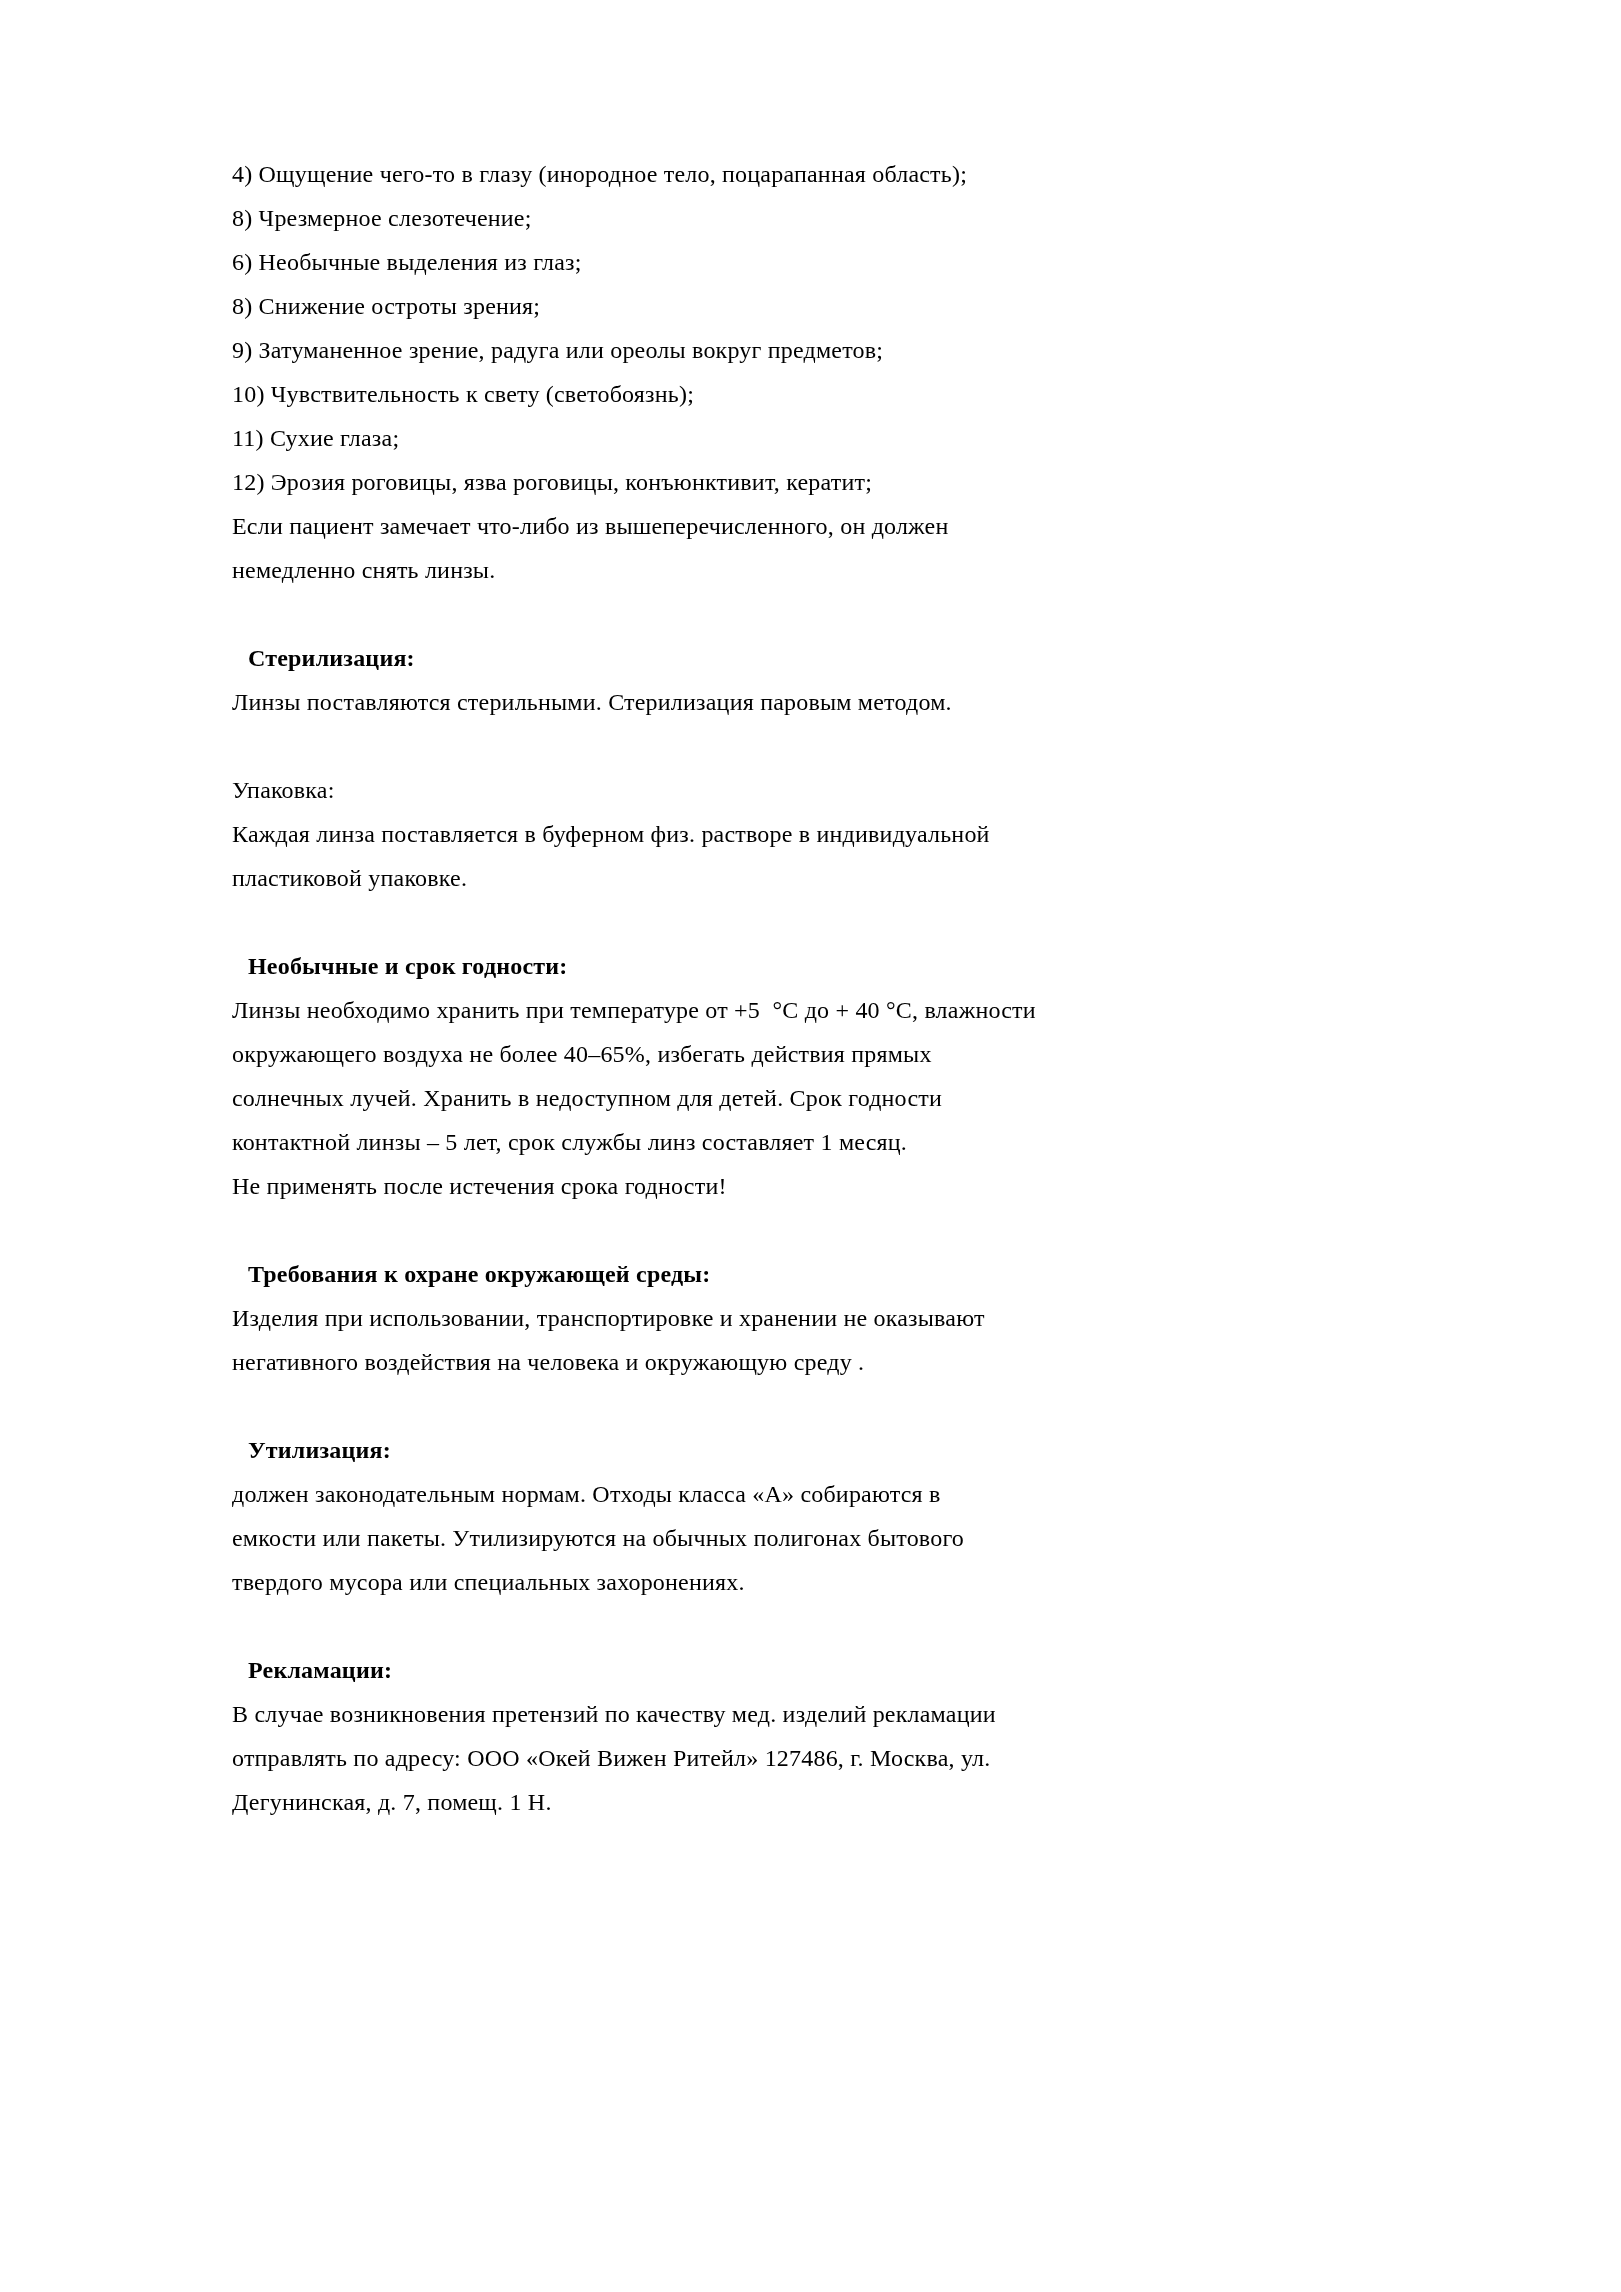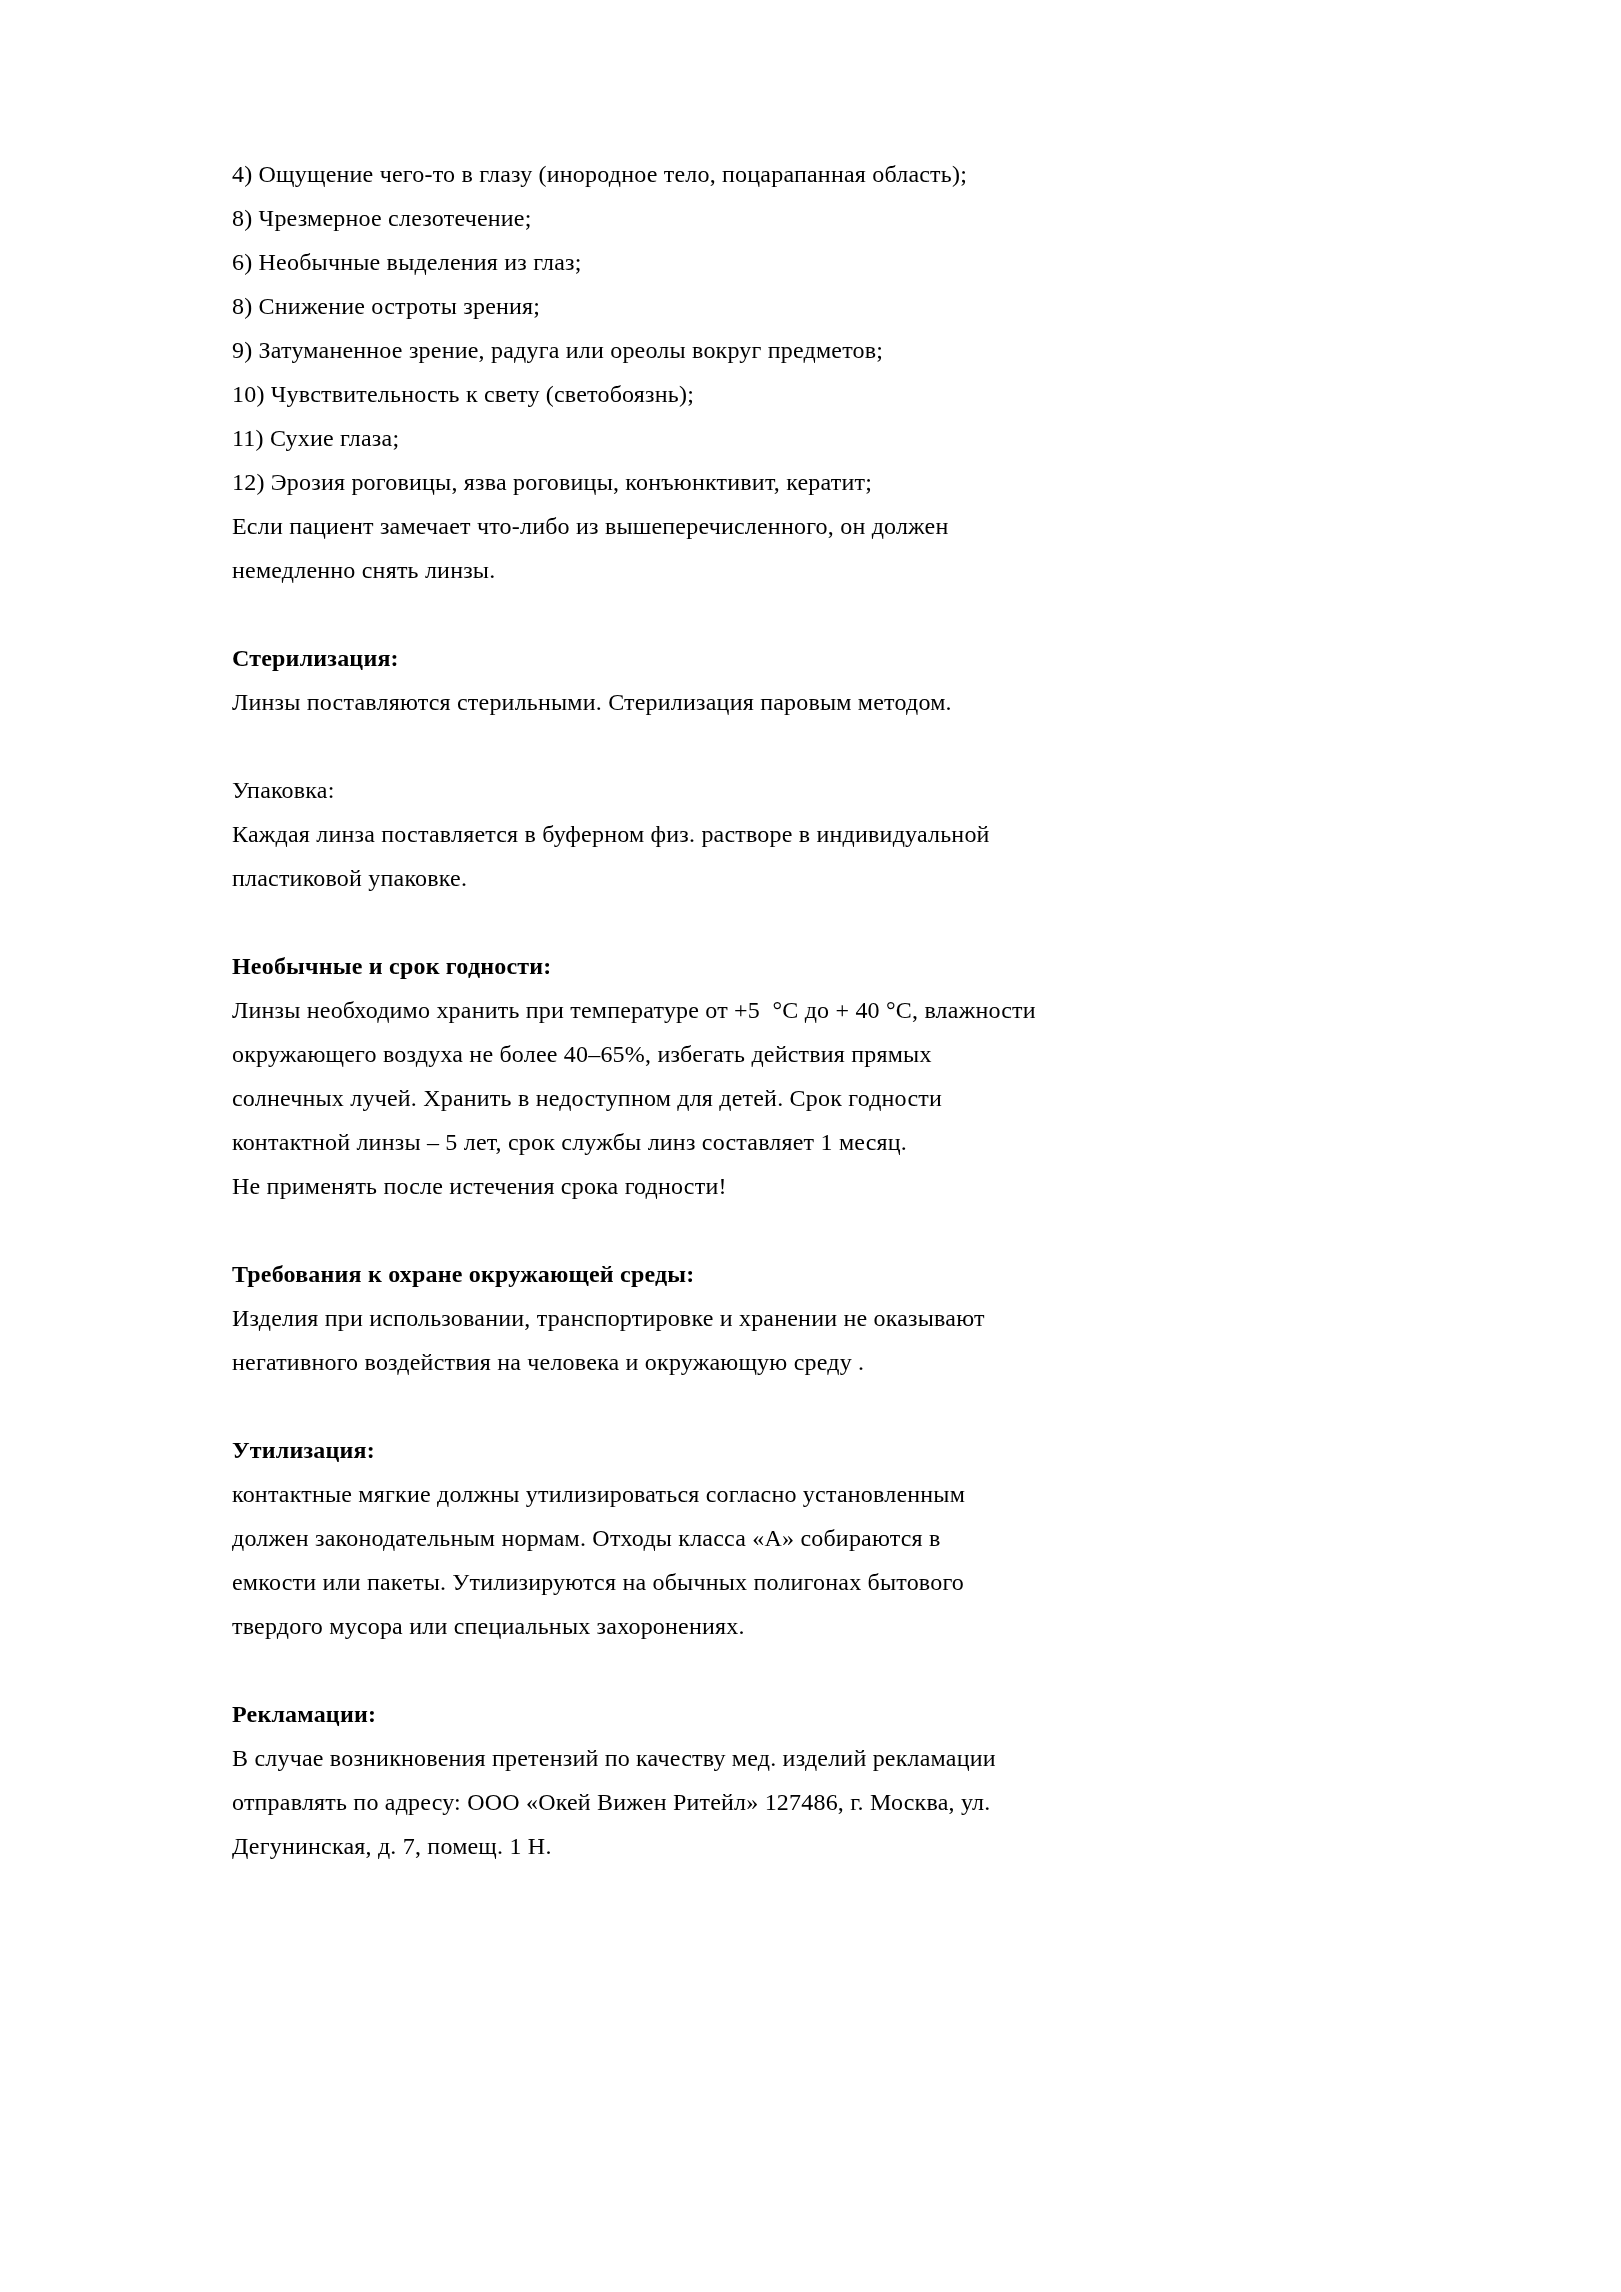--- a/index.html
+++ b/index.html
@@ -22,20 +22,21 @@
     width: 1274px;
   }
   .line {
     font-size: 24px;
     line-height: 44px;
     white-space: pre;
     letter-spacing: 0.2px;
   }
   .line.bold {
     font-weight: bold;
+    margin-left: 16px;
   }
   .line.spacer {
     height: 44px;
   }
 </style>
 </head>
 <body>
 
 <main class="doc">
   <div>
@@ -62,21 +63,20 @@
       <div class="line">окружающего воздуха не более 40–65%, избегать действия прямых</div>
       <div class="line">солнечных лучей. Хранить в недоступном для детей. Срок годности</div>
       <div class="line">контактной линзы – 5 лет, срок службы линз составляет 1 месяц.</div>
       <div class="line">Не применять после истечения срока годности!</div>
       <div class="line spacer"></div>
       <div class="line bold">Требования к охране окружающей среды:</div>
       <div class="line">Изделия при использовании, транспортировке и хранении не оказывают</div>
       <div class="line">негативного воздействия на человека и окружающую среду .</div>
       <div class="line spacer"></div>
       <div class="line bold">Утилизация:</div>
-      <div class="line">контактные мягкие должны утилизироваться согласно установленным</div>
       <div class="line">должен законодательным нормам. Отходы класса «А» собираются в</div>
       <div class="line">емкости или пакеты. Утилизируются на обычных полигонах бытового</div>
       <div class="line">твердого мусора или специальных захоронениях.</div>
       <div class="line spacer"></div>
       <div class="line bold">Рекламации:</div>
       <div class="line">В случае возникновения претензий по качеству мед. изделий рекламации</div>
       <div class="line">отправлять по адресу: ООО «Окей Вижен Ритейл» 127486, г. Москва, ул.</div>
       <div class="line">Дегунинская, д. 7, помещ. 1 Н.</div>
     </div>
 </main>

